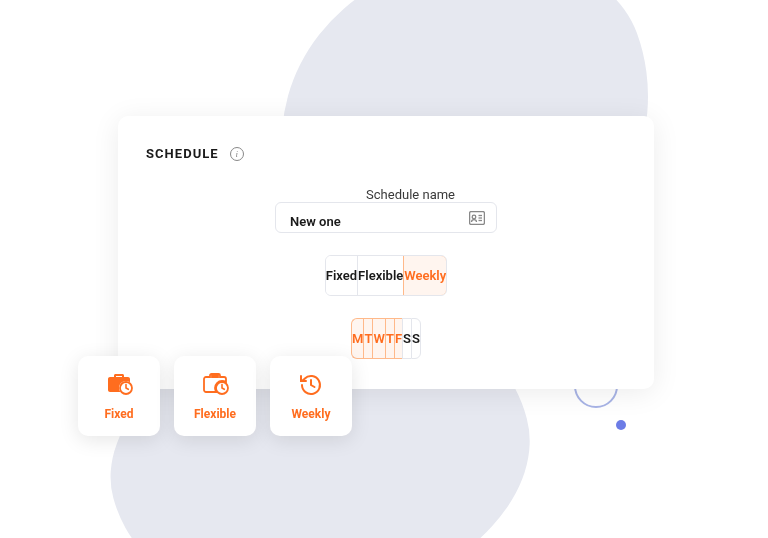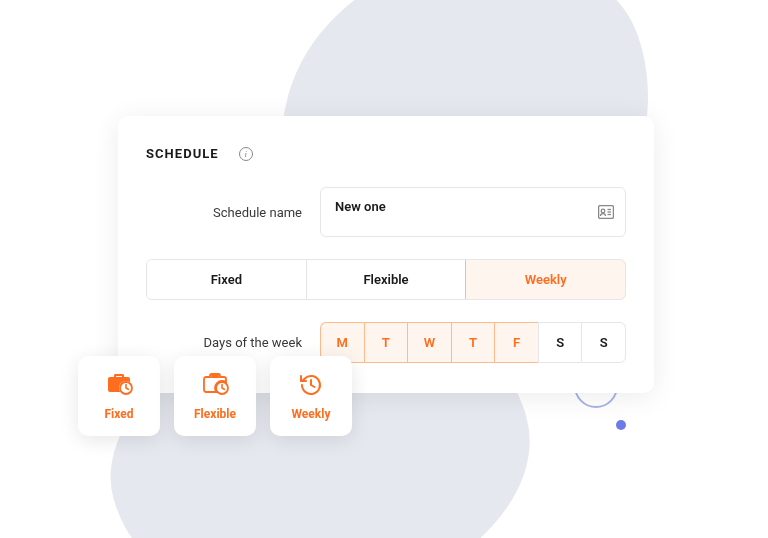--- a/index.html
+++ b/index.html
@@ -2,28 +2,28 @@
 <html><head>
 <meta charset="utf-8">
 <style>
 *{box-sizing:border-box;margin:0;padding:0;}
 body{font-family:-apple-system,BlinkMacSystemFont,"Segoe UI",Roboto,Helvetica,Arial,sans-serif;width:768px;height:538px;background:#fff;position:relative;overflow:hidden;}
 .blob1{position:absolute;width:380px;height:340px;background:#e6e8f0;border-radius:48% 52% 60% 40% / 50% 40% 60% 50%;top:-40px;left:280px;transform:rotate(-20deg);}
 .blob2{position:absolute;width:420px;height:300px;background:#e6e8f0;border-radius:55% 45% 50% 50% / 45% 55% 45% 55%;bottom:-70px;left:110px;transform:rotate(-15deg);}
 .ring{position:absolute;width:44px;height:44px;border:2px solid #a8b4e6;border-radius:50%;right:150px;bottom:130px;}
 .dot{position:absolute;width:10px;height:10px;background:#6c7ce6;border-radius:50%;right:142px;bottom:108px;}
 .card{position:absolute;top:116px;left:118px;width:536px;background:#fff;border-radius:10px;box-shadow:0 4px 28px rgba(0,0,0,0.08);padding:30px 28px 30px 28px;}
-.header{display:flex;align-items:center;gap:20px;margin-bottom:26px;}
+.header{display:flex;align-items:center;gap:11px;margin-bottom:26px;}
 .header-title{font-size:13px;font-weight:700;letter-spacing:0.08em;color:#1a1a1a;}
 .info-icon{width:14px;height:14px;border:1.2px solid #888;border-radius:50%;display:flex;align-items:center;justify-content:center;font-size:9px;color:#888;font-style:italic;font-family:Georgia,serif;}
-.row{display:flex;align-items:center;margin-bottom:22px;}
+.row{display:flex;align-items:center;margin-bottom:22px;flex-direction:column;}
 .row:last-child{margin-bottom:0;}
 .label{width:174px;text-align:right;padding-right:18px;font-size:13px;color:#3a3a3a;}
 .input-wrap{flex:1;position:relative;}
-.input{width:100%;border:1px solid #e4e6ec;border-radius:6px;padding:11px 40px 22px 14px;font-size:13px;font-weight:600;color:#1a1a1a;outline:none;font-family:inherit;}
+.input{width:100%;border:1px solid #e4e6ec;border-radius:6px;padding:11px 40px 3px 14px;font-size:13px;font-weight:600;color:#1a1a1a;outline:none;font-family:inherit;}
 .input-icon{position:absolute;right:12px;top:50%;transform:translateY(-50%);width:16px;height:14px;}
 .input-icon svg{display:block;}
 .seg{flex:1;display:flex;border:1px solid #e4e6ec;border-radius:6px;overflow:hidden;}
 .seg-btn{flex:1;padding:12px 0;font-size:13px;font-weight:600;color:#1a1a1a;text-align:center;cursor:pointer;background:#fff;border:none;border-right:1px solid #e4e6ec;font-family:inherit;}
 .seg-btn:last-child{border-right:none;}
 .seg-btn.active{background:#fff5ef;color:#ff6d1f;border:1px solid #ffb98a;margin:-1px;position:relative;border-radius:0 6px 6px 0;}
 .days{flex:1;display:flex;gap:0;}
 .day{flex:1;padding:12px 0;font-size:13px;font-weight:600;text-align:center;cursor:pointer;background:#fff;border:1px solid #e4e6ec;border-right:none;font-family:inherit;}
 .day:first-child{border-radius:6px 0 0 6px;}
 .day:last-child{border-right:1px solid #e4e6ec;border-radius:0 6px 6px 0;}
@@ -68,21 +68,20 @@
 
   <div class="row">
     <div class="seg">
       <button class="seg-btn">Fixed</button>
       <button class="seg-btn">Flexible</button>
       <button class="seg-btn active">Weekly</button>
     </div>
   </div>
 
   <div class="row">
-    <div class="label">Days of the week</div>
     <div class="days">
       <button class="day active">M</button>
       <button class="day active">T</button>
       <button class="day active">W</button>
       <button class="day active">T</button>
       <button class="day active">F</button>
       <button class="day inactive">S</button>
       <button class="day inactive">S</button>
     </div>
   </div>

